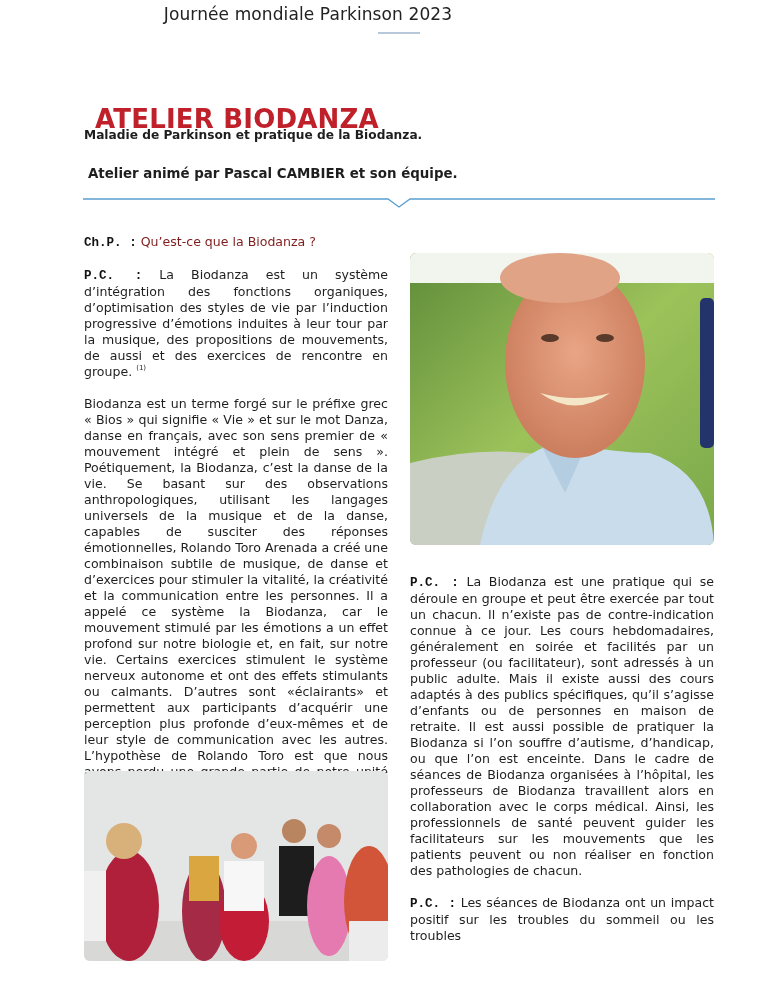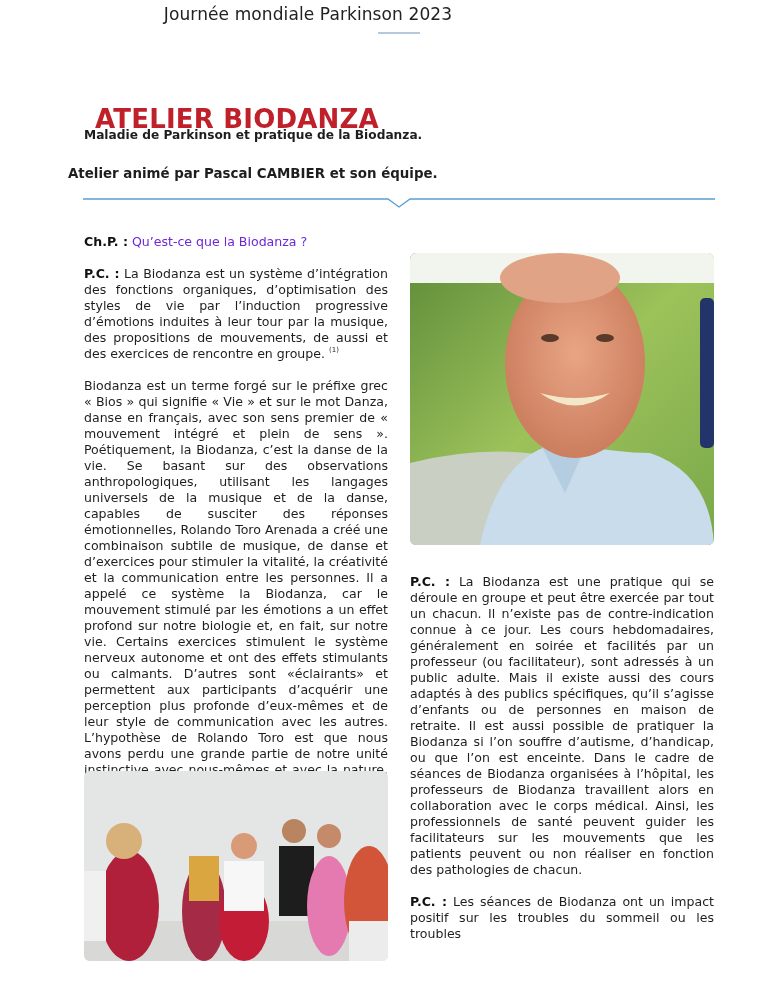--- a/index.html
+++ b/index.html
@@ -4,28 +4,28 @@
 <style>
   html, body { margin:0; padding:0; background:#ffffff; }
   body { width:768px; height:991px; position:relative; overflow:hidden;
          font-family:"DejaVu Sans", sans-serif; color:#1e1e1e; }
   .running-head { position:absolute; top:4px; left:0; width:616px; text-align:center;
          font-size:17px; color:#222; letter-spacing:0.1px; }
   .head-rule { position:absolute; top:32px; left:378px; width:42px; height:2px; background:#b7c9d8; }
   .title { position:absolute; top:92px; left:83px; font-size:26px; font-weight:bold;
          color:#c0202a; letter-spacing:0.2px; font-family:"DejaVu Sans", sans-serif; }
   .subtitle { position:absolute; top:128px; left:84px; font-size:12.2px; font-weight:bold; color:#1e1e1e; }
-  .byline { position:absolute; top:166px; left:68px; font-size:13.4px; font-weight:bold; color:#1e1e1e; }
+  .byline { position:absolute; top:166px; left:88px; font-size:13.4px; font-weight:bold; color:#1e1e1e; }
   .divider { position:absolute; top:193px; left:83px; width:632px; height:16px; }
   .col { position:absolute; font-size:12.55px; line-height:16px; text-align:justify; color:#1e1e1e; }
   .col p { margin:0 0 16px 0; }
   .col-left { left:84px; top:234px; width:304px; }
   .col-right { left:410px; top:574px; width:304px; }
-  .q-label, .a-label { font-weight:bold; color:#111; }
-  .q-text { color:#6d28d9; }
+  .q-label, .a-label { font-weight:bold; color:#111;font-family:Liberation Mono, monospace; }
+  .q-text { color:#7f1d1d; }
   sup { font-size:7px; vertical-align:top; line-height:8px; }
   .photo { position:absolute; border-radius:6px; overflow:hidden; }
   .photo-portrait { left:410px; top:253px; width:304px; height:292px; }
   .photo-dance { left:84px; top:771px; width:304px; height:190px; }
   .photo svg { display:block; width:100%; height:100%; }
 </style>
 </head>
 <body>
 
 <div class="running-head">Journée mondiale Parkinson 2023</div>

